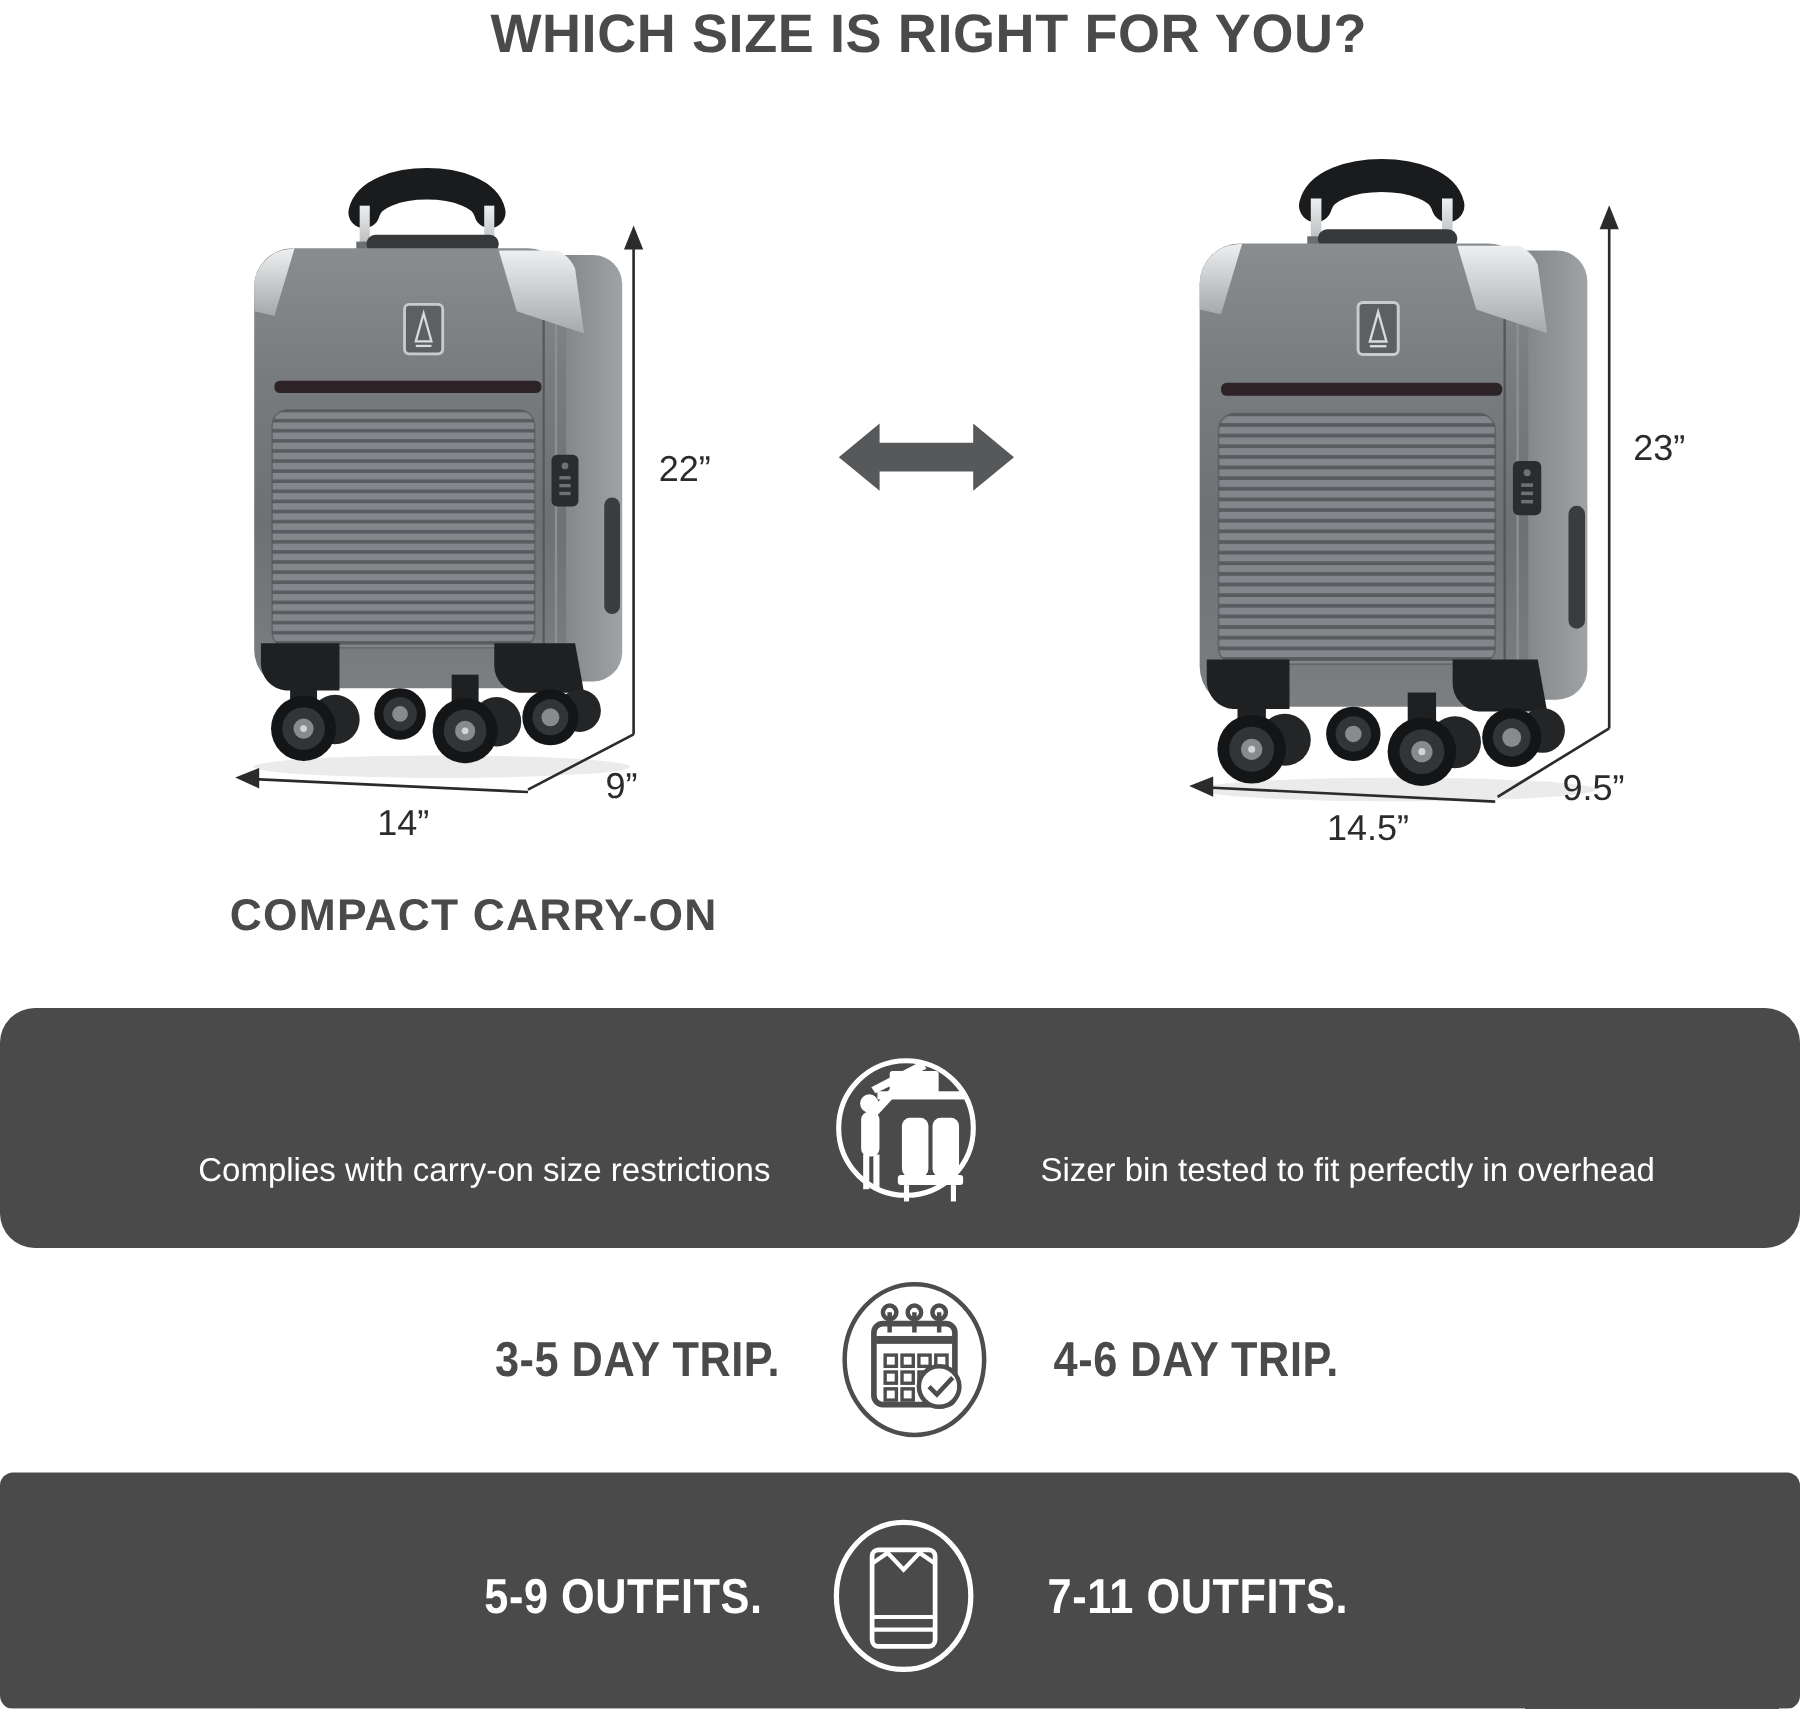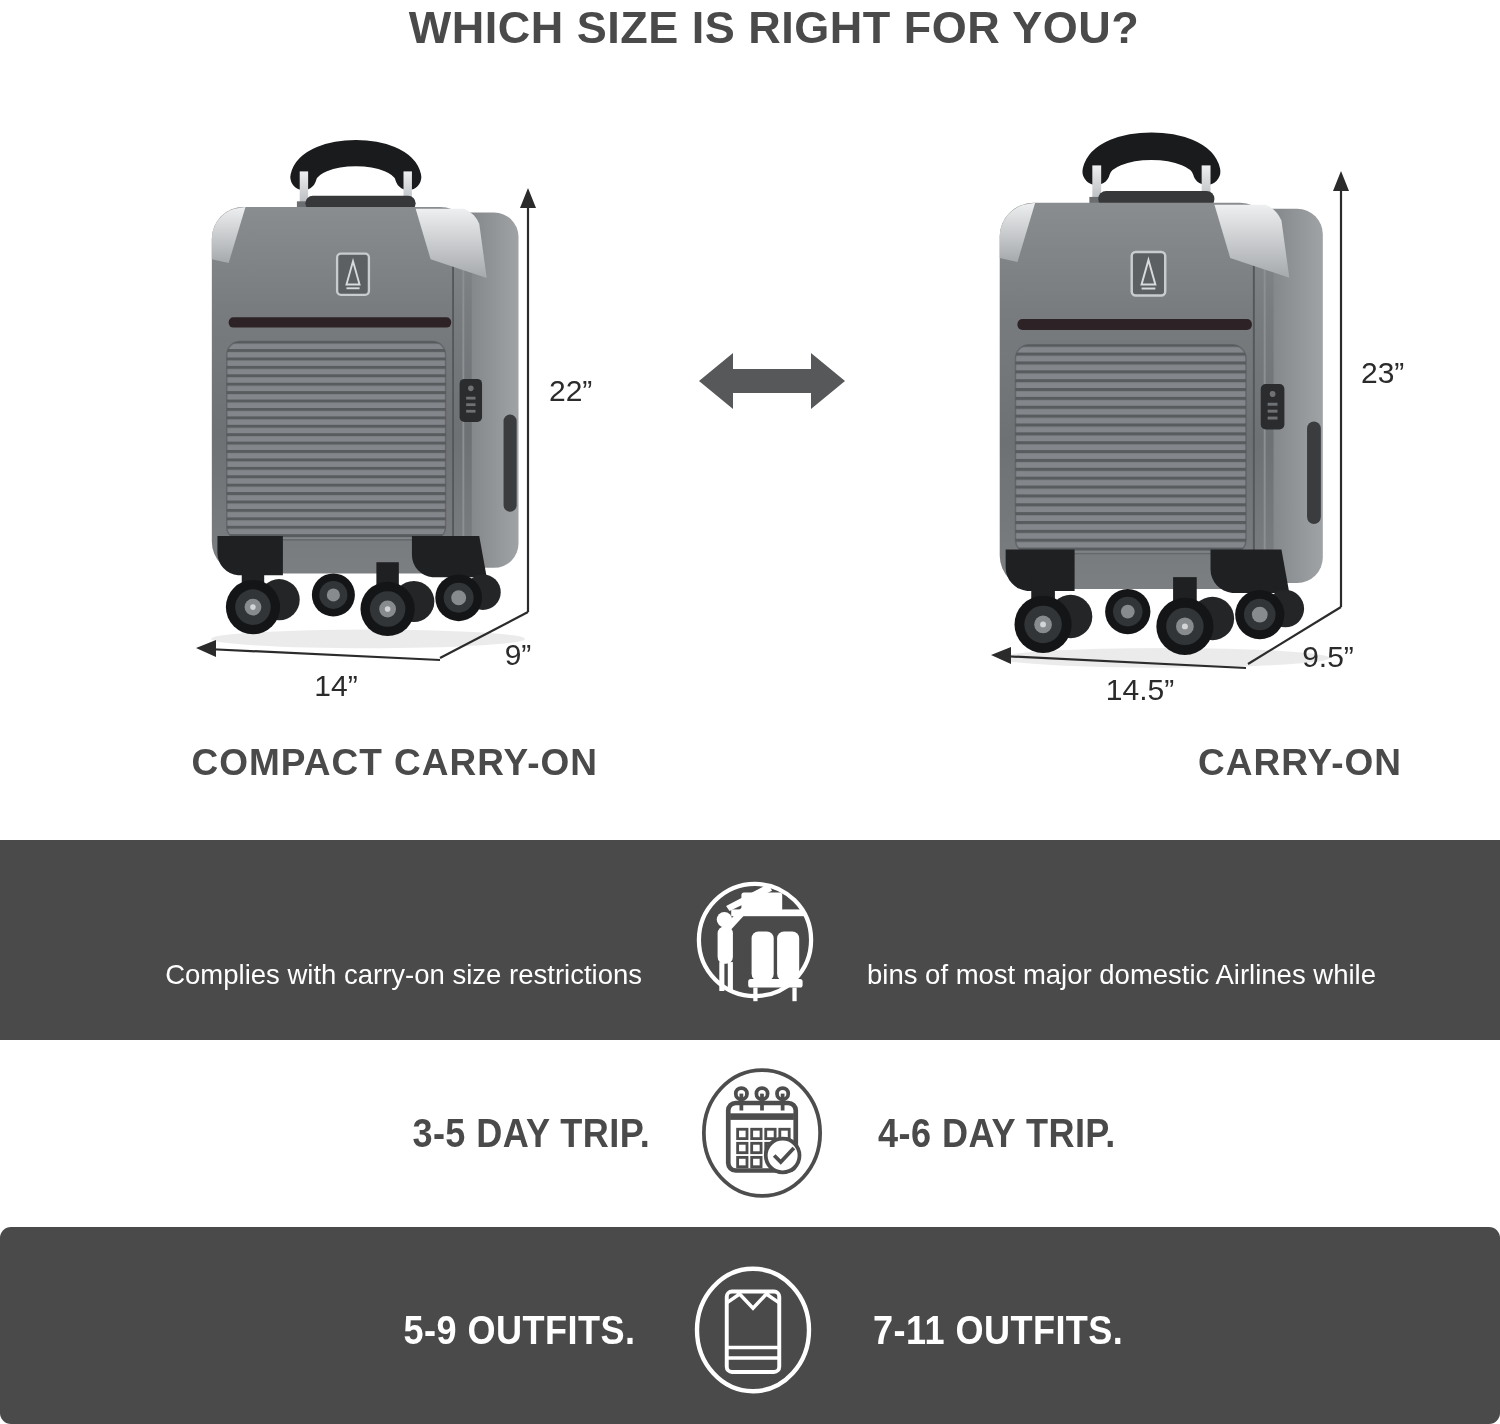--- a/index.html
+++ b/index.html
@@ -157,23 +157,22 @@
     <text class="dim-text" x="1361" y="383" text-anchor="start">23”</text>
     <text class="dim-text" x="1140" y="700" text-anchor="middle">14.5”</text>
     <text class="dim-text" x="1328" y="667" text-anchor="middle">9.5”</text>
   </svg>
 
   <svg class="abs" style="left:697px;top:351px;" width="150" height="60" viewBox="0 0 150 60">
     <polygon points="2,30 36,2 36,18 114,18 114,2 148,30 114,58 114,42 36,42 36,58" fill="#57585a"></polygon>
   </svg>
 
   <div class="abs product-label" style="left:98px;">COMPACT CARRY-ON</div>
-  <div class="abs product-label" style="left:902px;">CARRY-ON</div>
-
-  <section class="row row-dark" style="top:840px;height:200px;">
+
+  <section class="row row-dark" style="top:840px;height:200px;border-radius:29px;">
     <div class="abs body-text align-r" style="right:858px;top:40px;">
       <div>Complies with carry-on size restrictions</div>
       <div>published by nearly all major</div>
       <div>domestic  airlines.</div>
     </div>
 
     <svg class="row-icon" style="left:687px;top:32px;" width="136" height="136" viewBox="0 0 160 160">
       <circle cx="80" cy="80" r="66" fill="none" stroke="#ffffff" stroke-width="5"></circle>
       <g fill="#ffffff">
         <rect x="64" y="24" width="48" height="22" rx="3"></rect>
@@ -186,20 +185,21 @@
         <rect x="48" y="106" width="6" height="34"></rect>
         <rect x="76" y="70" width="26" height="58" rx="8"></rect>
         <rect x="106" y="70" width="26" height="58" rx="8"></rect>
         <rect x="72" y="126" width="64" height="10" rx="3"></rect>
         <rect x="78" y="136" width="5" height="16"></rect>
         <rect x="124" y="136" width="5" height="16"></rect>
       </g>
     </svg>
 
     <div class="abs body-text" style="left:867px;top:40px;">
+      <div>Sizer bin tested to fit perfectly in overhead</div>
       <div>bins of most major domestic Airlines while</div>
       <div>allowingfor more packing capacity.</div>
     </div>
   </section>
 
   <section class="row row-light" style="top:1040px;height:187px;">
     <div class="abs big-label squeeze-r" style="right:850px;top:70px;color:#4a4a4a;">3-5 DAY TRIP.</div>
 
     <svg class="row-icon" style="left:687px;top:18px;" width="150" height="150" viewBox="0 0 160 160">
       <g stroke="#4d4d4d" fill="none">

